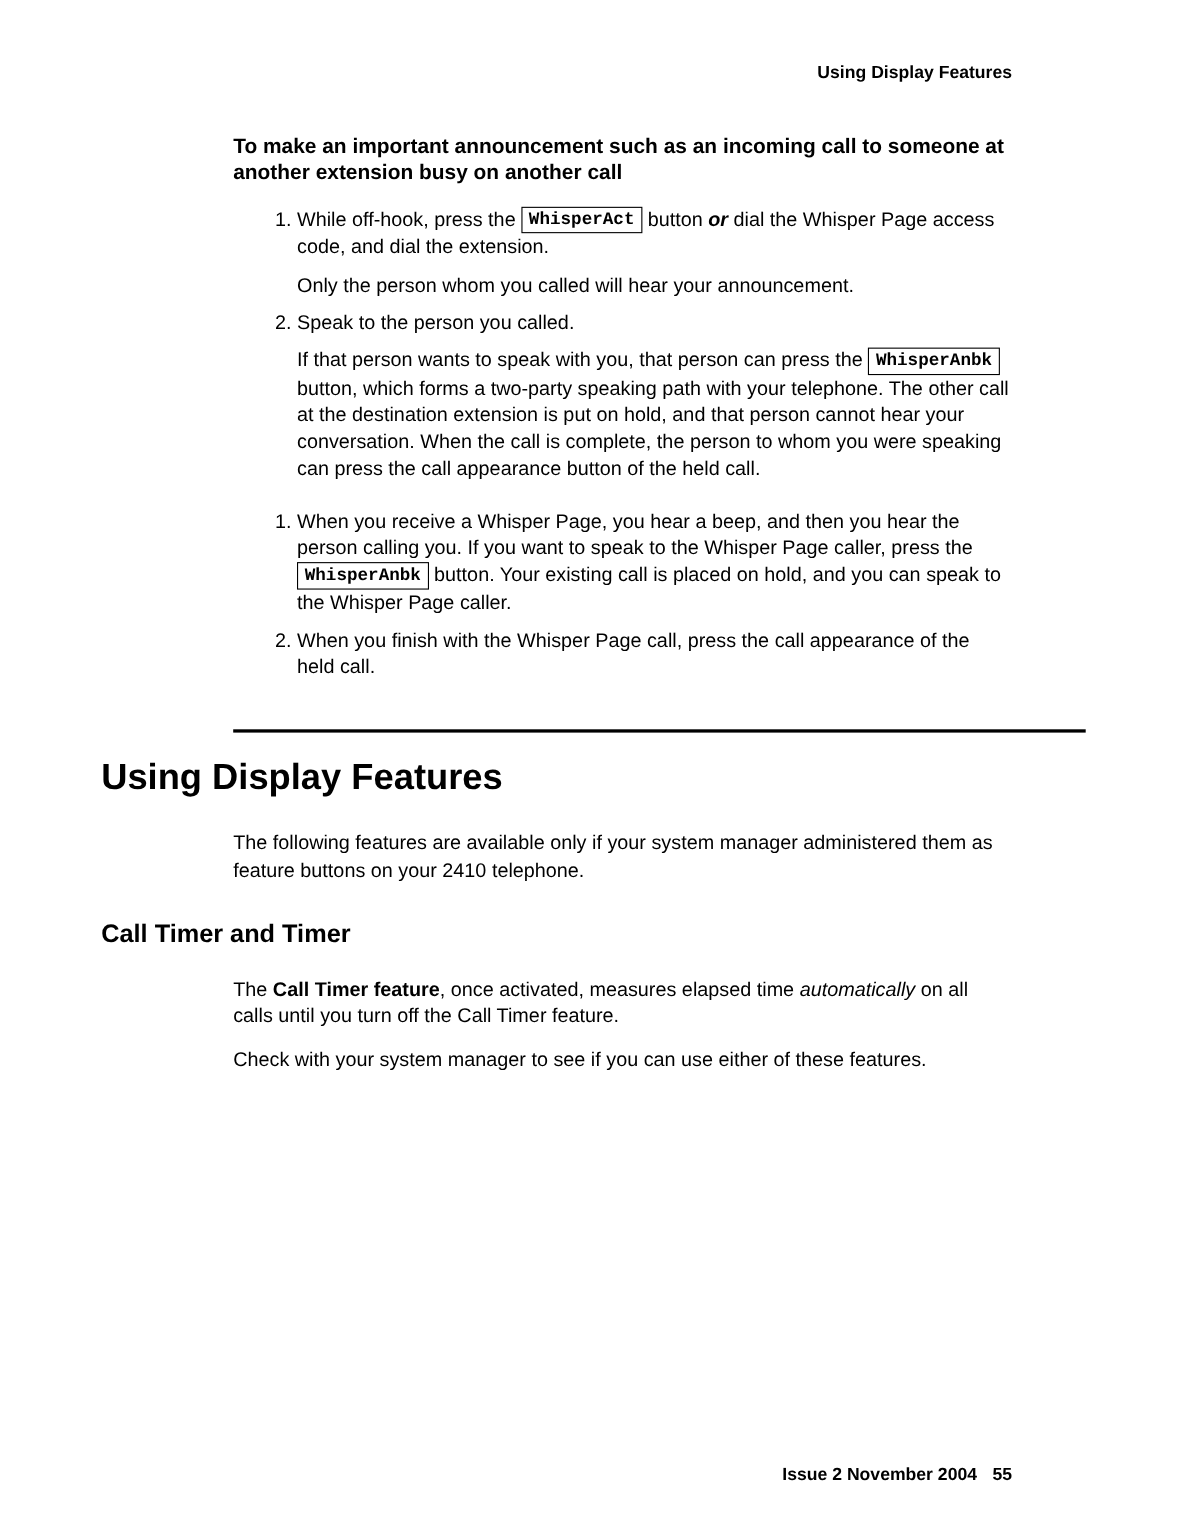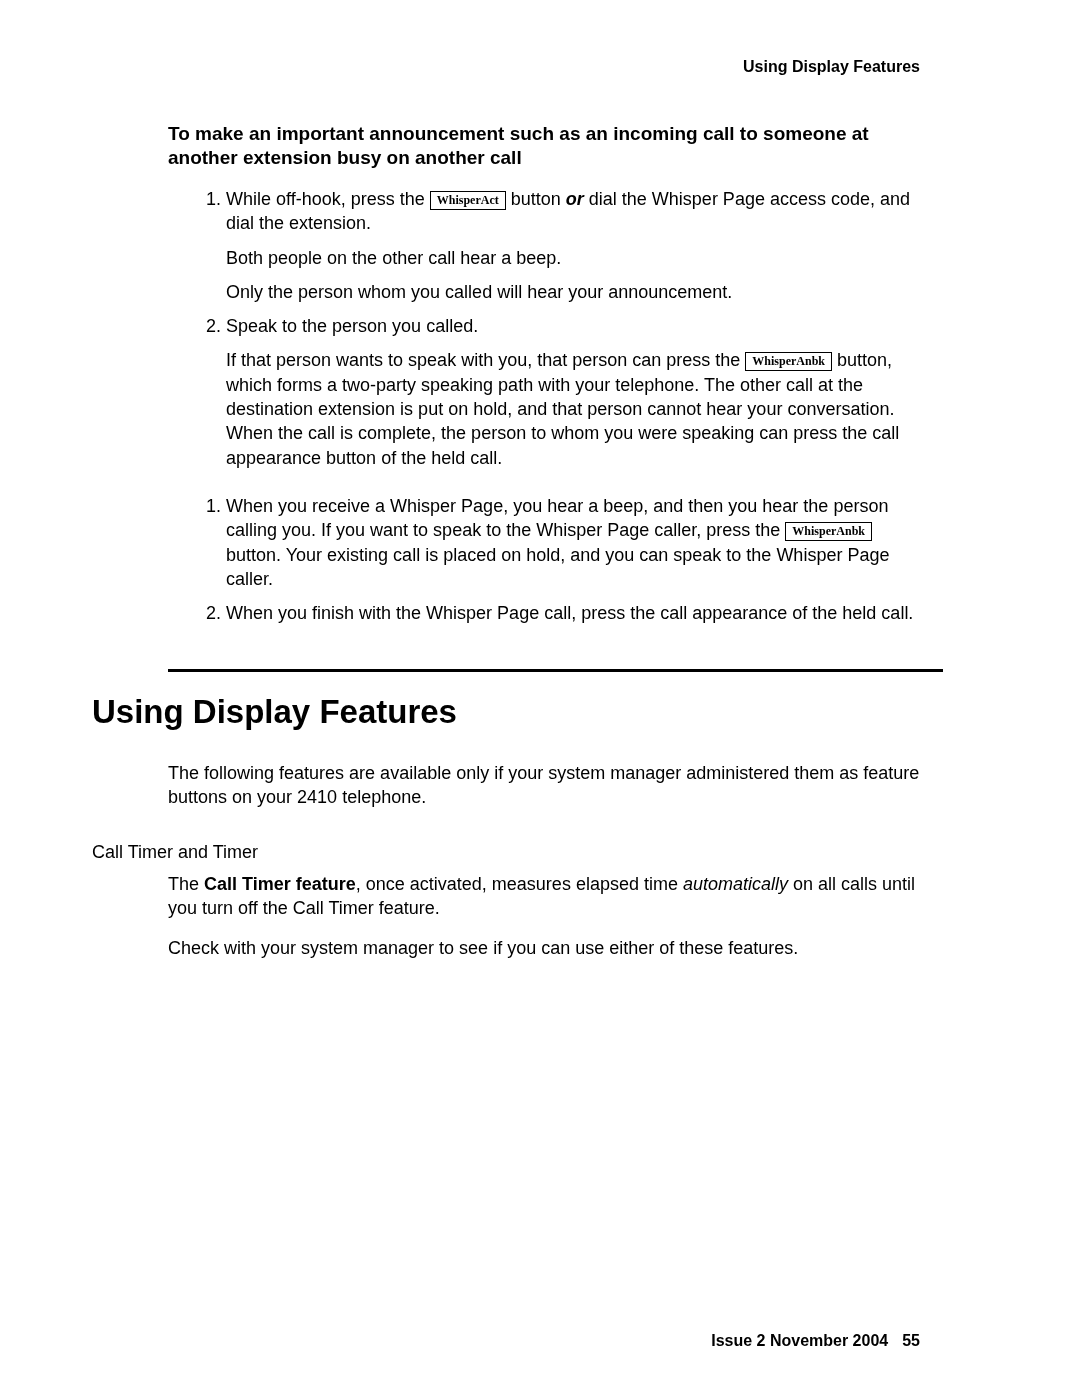--- a/index.html
+++ b/index.html
@@ -37,51 +37,51 @@
   ol.steps > li {
     margin-bottom: 10px;
   }
   ol.steps > li .para {
     margin-top: 10px;
   }
   .btn-label {
     display: inline-block;
     border: 1px solid #000;
     padding: 0 6px;
-    font-size: 12px;
+    font-size: 16px;
     font-weight: bold;
     vertical-align: 1px;
     line-height: 1.4;
-    font-family: Liberation Serif, serif;
+    font-family: Liberation Mono, monospace;
   }
   em.kw { font-style: italic; font-weight: bold; }
   em.it { }
   strong { font-weight: bold; }
   .rule {
     border-top: 3px solid #000;
     margin: 44px 0 18px 0;
     width: 775px;
   }
   h1.chapter {
     font-family: Arial, Helvetica, sans-serif;
     font-weight: bold;
     font-size: 33px;
     margin: 0 0 26px -48px;
   }
   .body-para {
     margin: 0 0 16px 0;
   }
   h2.sub {
     font-family: Arial, Helvetica, sans-serif;
-    font-weight: normal;
-    font-size: 18px;
-    margin: 30px 0 8px -48px;
+    font-weight: bold;
+    font-size: 23px;
+    margin: 30px 0 23px -48px;
   }
   .content {
-    margin-left: 28px;
+    margin-left: 72px;
   }
   .footer {
     position: absolute;
     bottom: 45px;
     right: 140px;
     font-weight: bold;
     font-size: 16px;
   }
   .footer .pnum { margin-left: 14px; }
 </style>
@@ -92,21 +92,20 @@
 
   <div class="running-head">Using Display Features</div>
 
   <div class="content">
 
     <p class="sec-title">To make an important announcement such as an incoming call to someone at another extension busy on another call</p>
 
     <ol class="steps">
       <li>
         <span>While off-hook, press the </span><span class="btn-label">WhisperAct</span><span> button </span><em class="kw">or</em><span> dial the Whisper Page access code, and dial the extension.</span>
-        <div class="para">Both people on the other call hear a beep.</div>
         <div class="para">Only the person whom you called will hear your announcement.</div>
       </li>
       <li>
         <span>Speak to the person you called.</span>
         <div class="para">
           <span>If that person wants to speak with you, that person can press the </span><span class="btn-label">WhisperAnbk</span><span> button, which forms a two-party speaking path with your telephone. The other call at the destination extension is put on hold, and that person cannot hear your conversation. When the call is complete, the person to whom you were speaking can press the call appearance button of the held call.</span>
         </div>
       </li>
     </ol>
 

